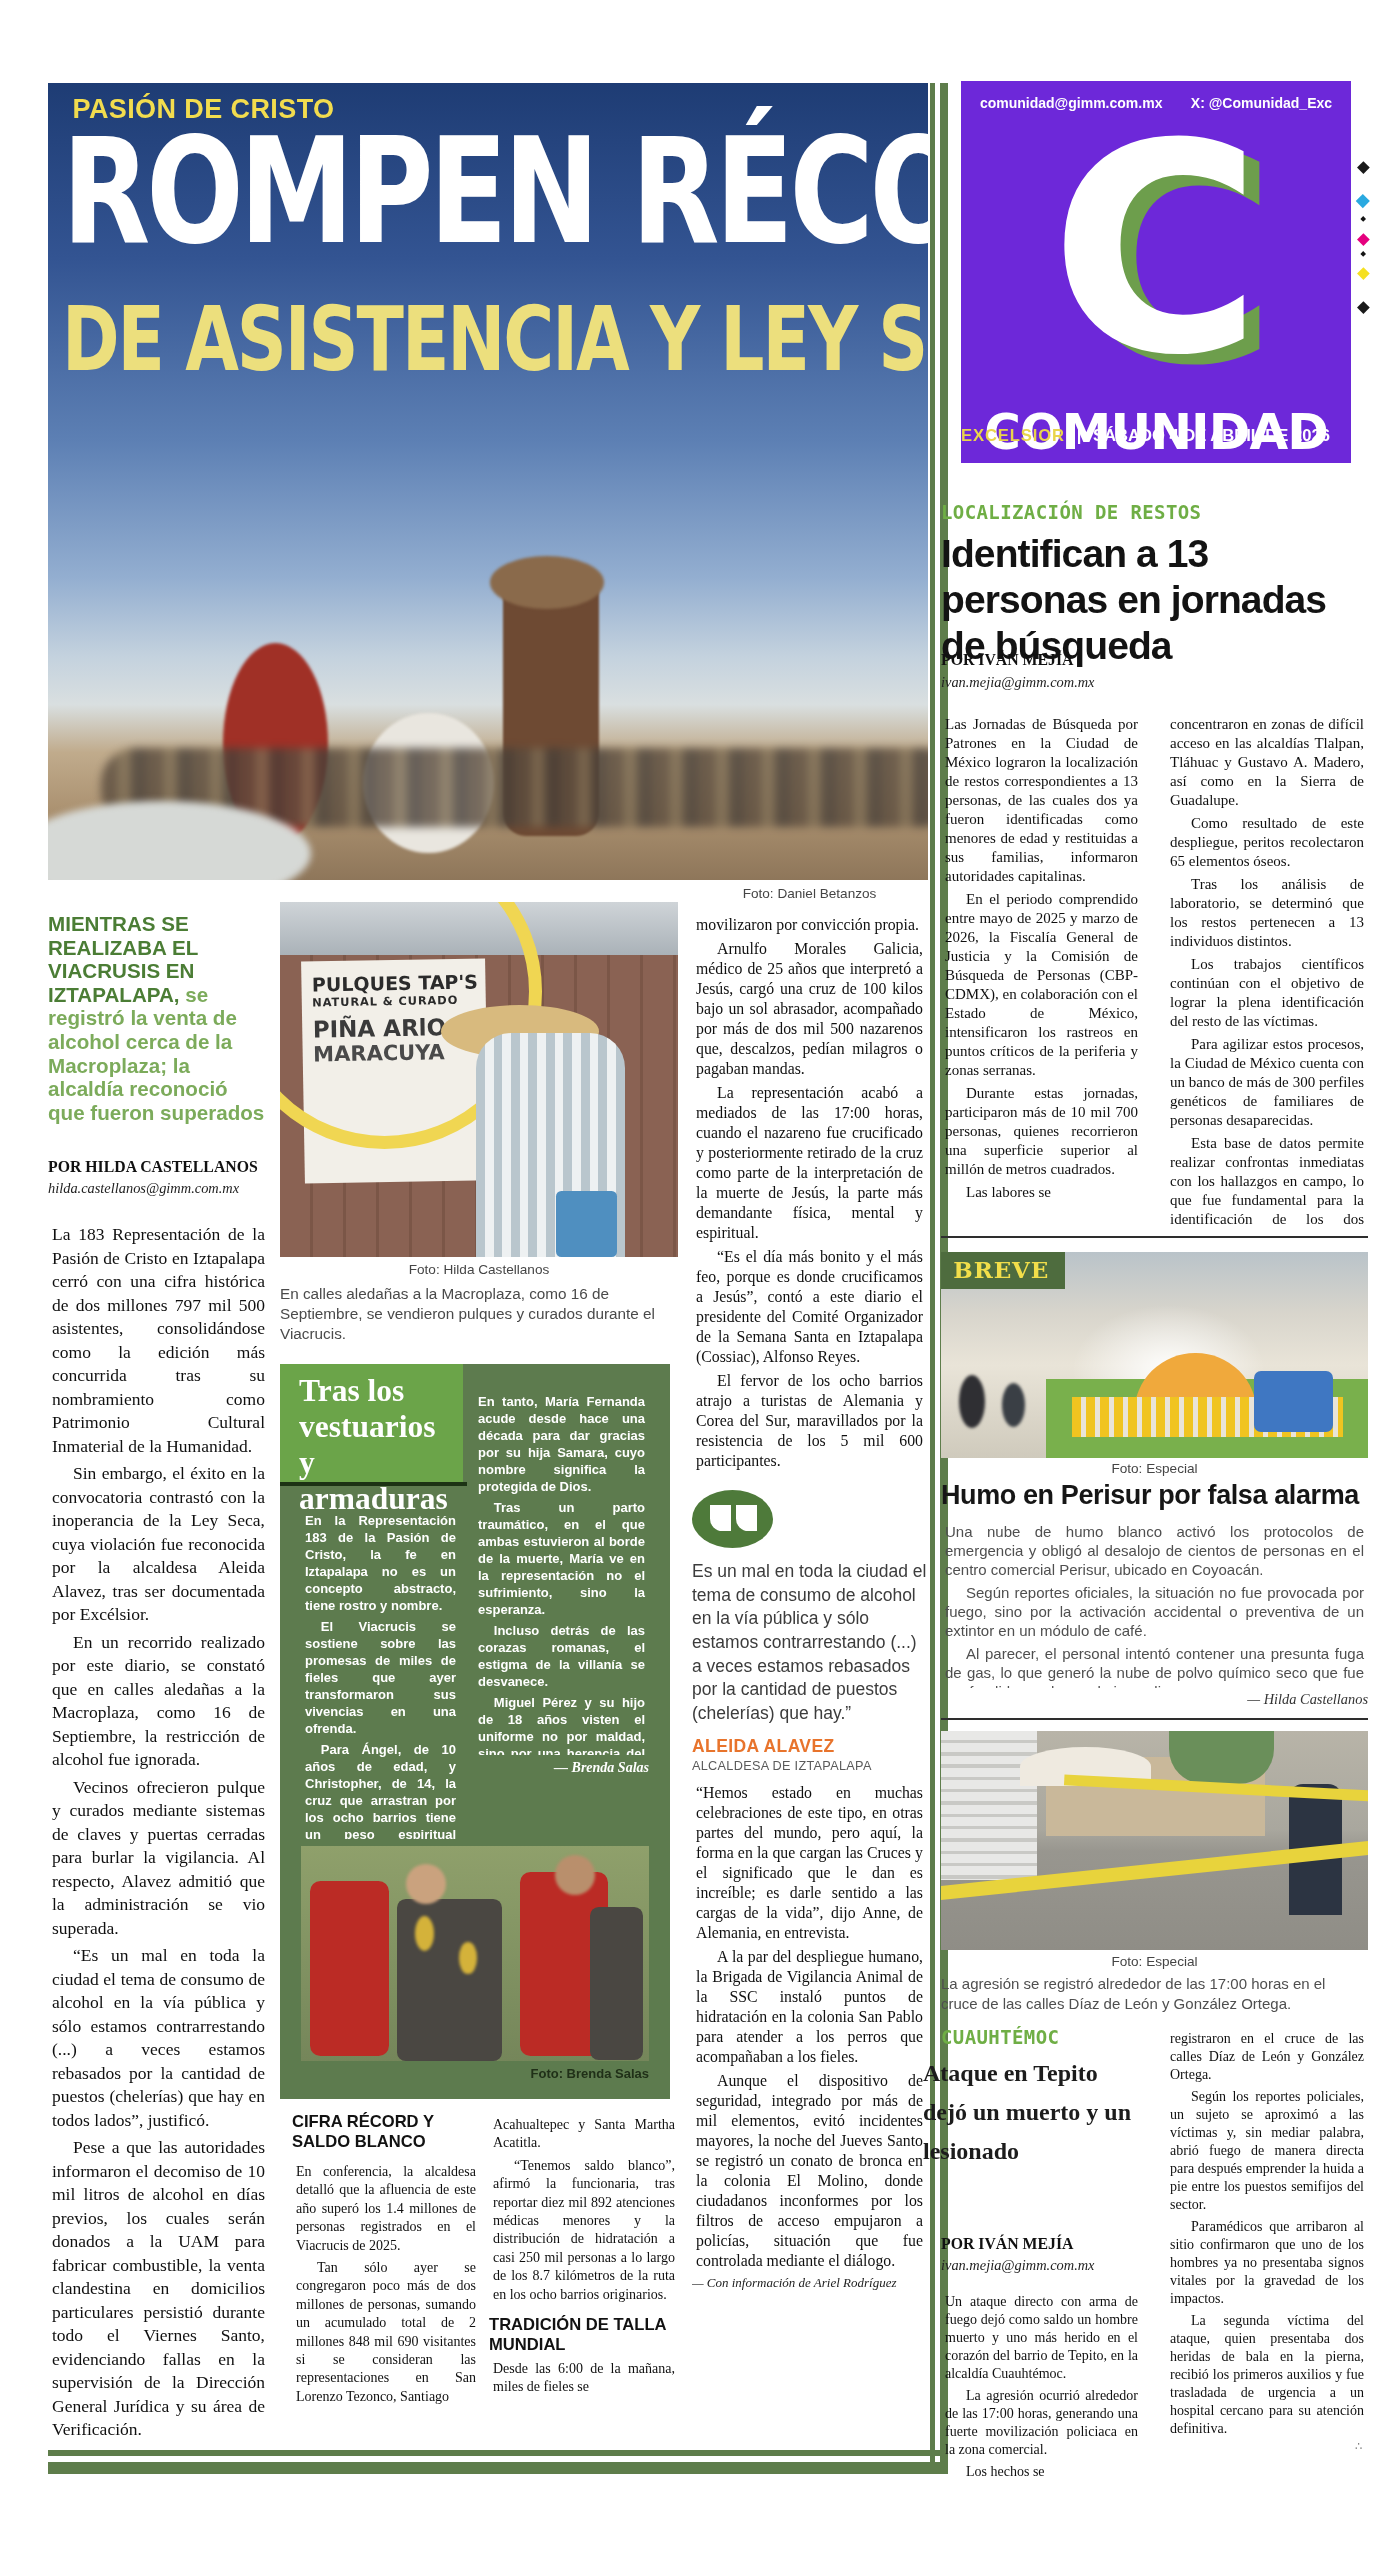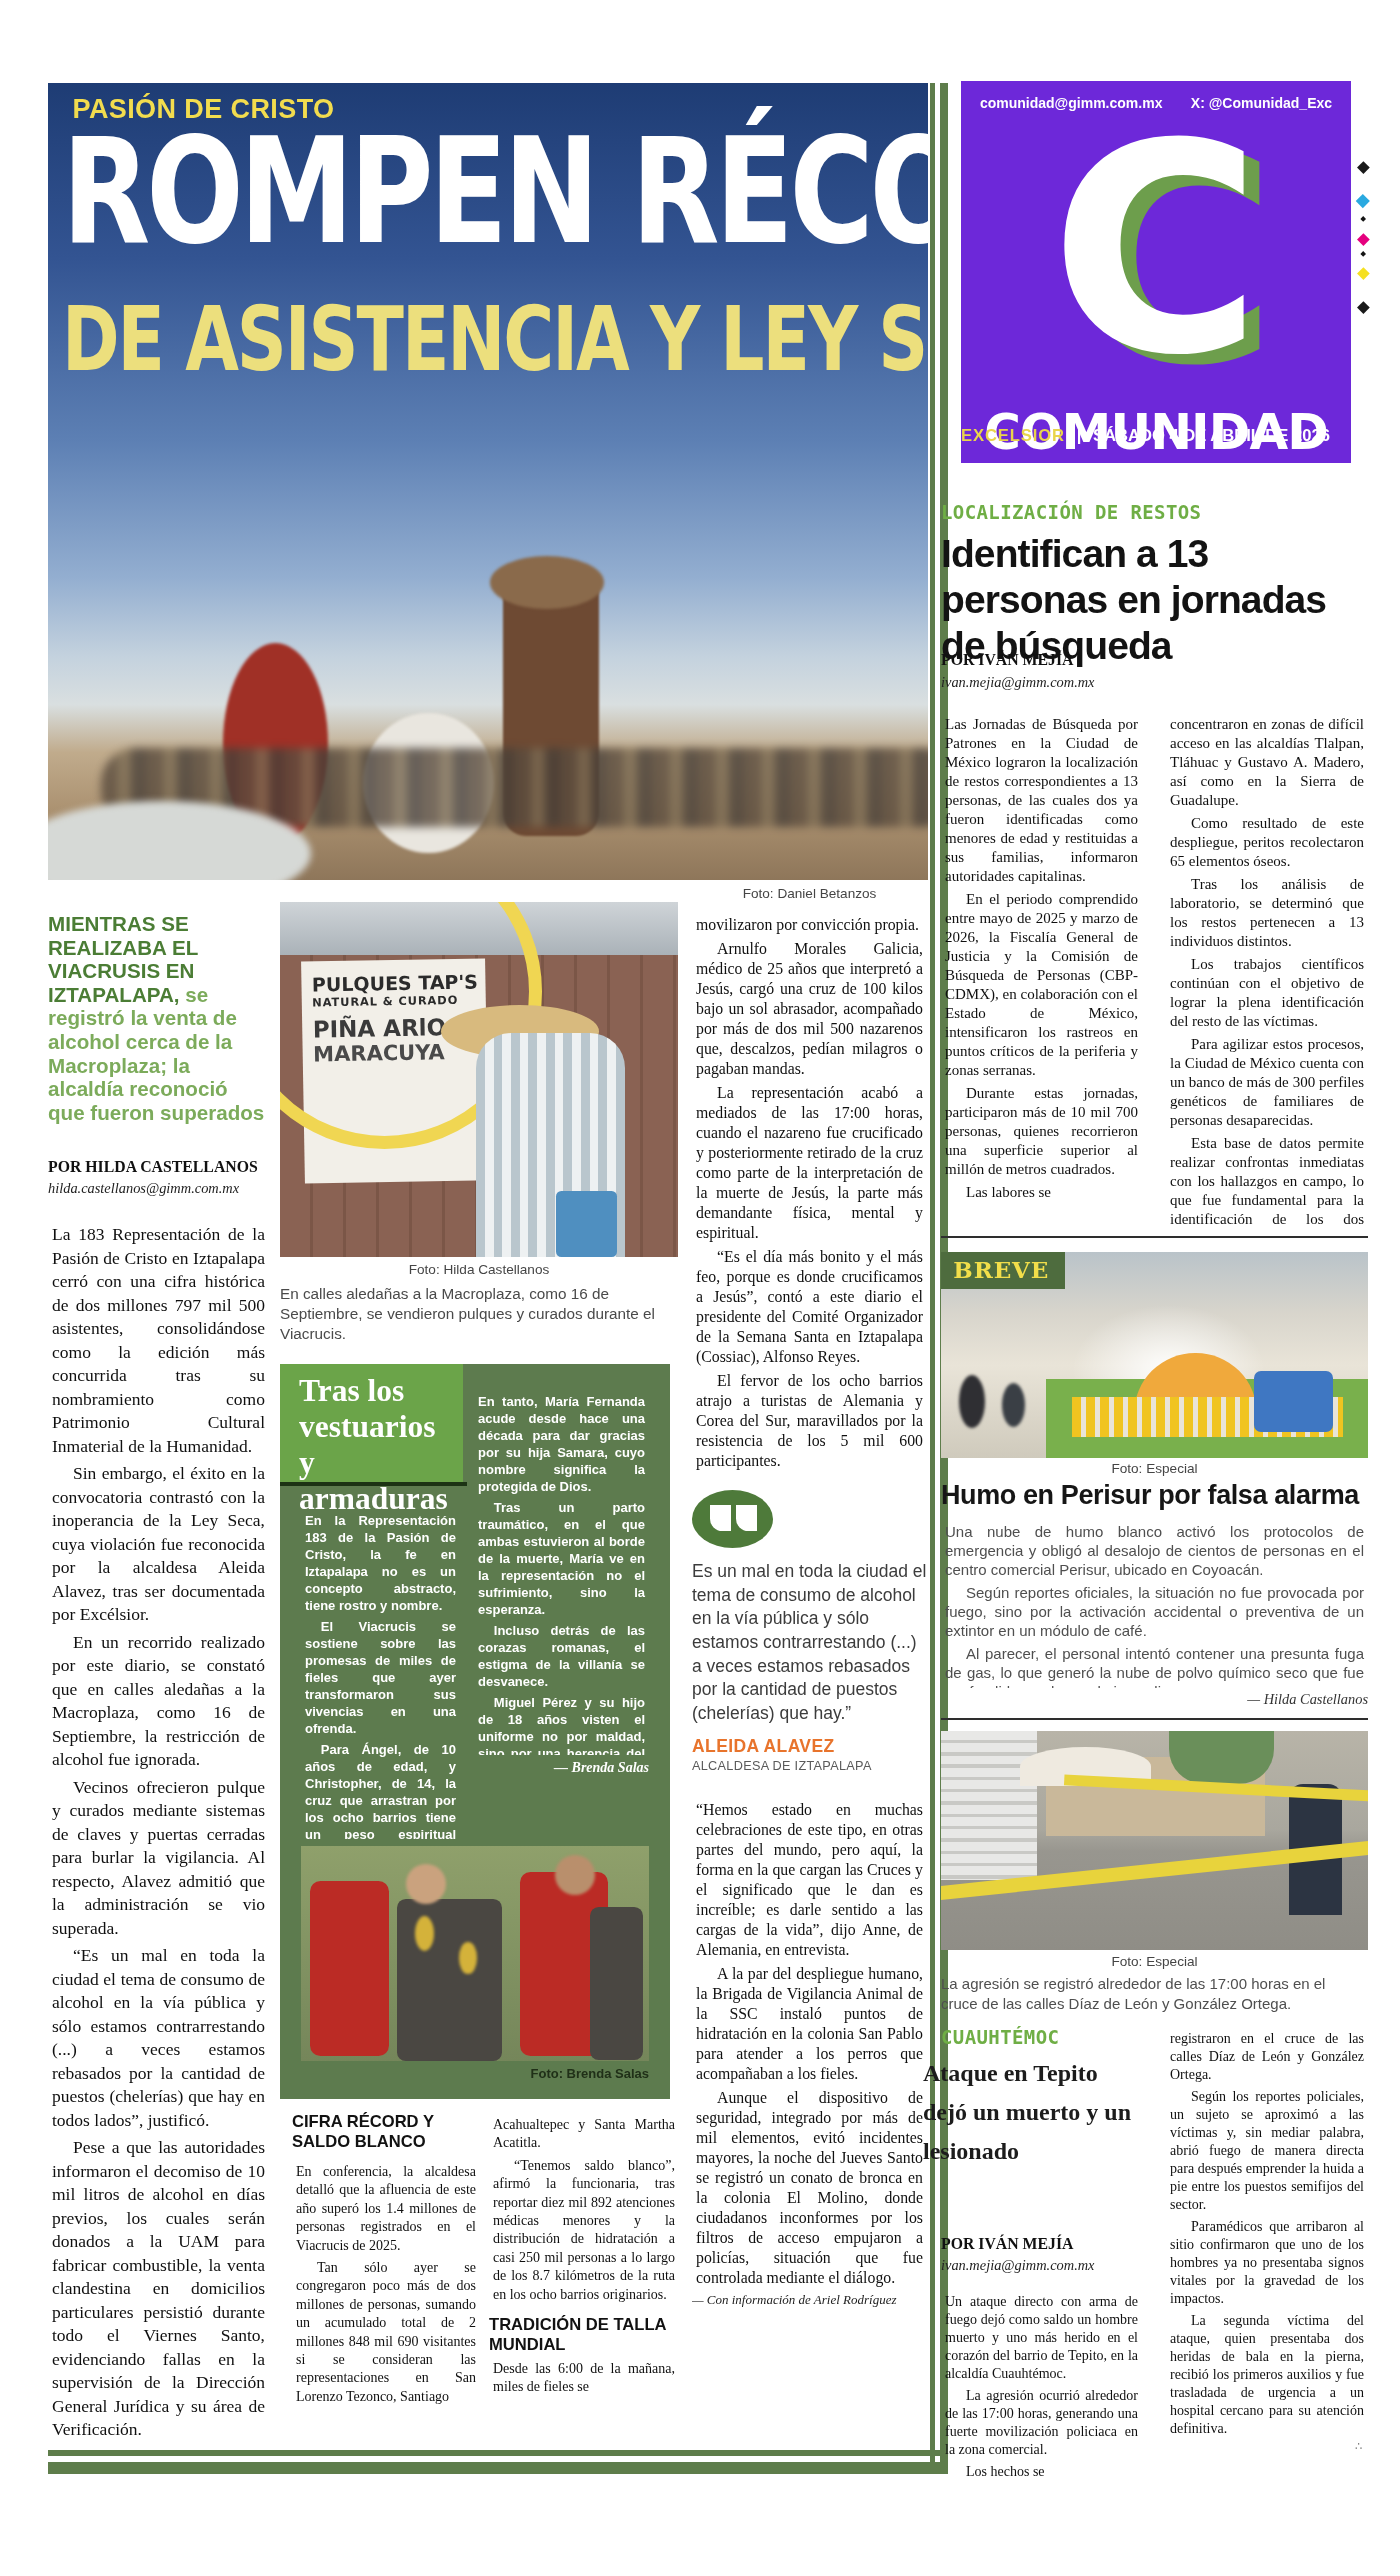--- a/index.html
+++ b/index.html
@@ -188,21 +188,21 @@
     </div>
 
     <div class="abs" style="left:692px;top:911px;width:235px;height:1532px;overflow:hidden">
       <div class="serif just ind" style="font-size:15.8px;line-height:20px;color:#101010">
         <p>movilizaron por convicción propia.</p>
         <p>Arnulfo Morales Galicia, médico de 25 años que interpretó a Jesús, cargó una cruz de 100 kilos bajo un sol abrasador, acompañado por más de dos mil 500 nazarenos que, descalzos, pedían milagros o pagaban mandas.</p>
         <p>La representación acabó a mediados de las 17:00 horas, cuando el nazareno fue crucificado y posteriormente retirado de la cruz como parte de la interpretación de la muerte de Jesús, la parte más demandante física, mental y espiritual.</p>
         <p>“Es el día más bonito y el más feo, porque es donde crucificamos a Jesús”, contó a este diario el presidente del Comité Organizador de la Semana Santa en Iztapalapa (Cossiac), Alfonso Reyes.</p>
         <p>El fervor de los ocho barrios atrajo a turistas de Alemania y Corea del Sur, maravillados por la resistencia de los 5 mil 600 participantes.</p>
       </div>
-      <div style="margin:19px 0 27px 0">
+      <div style="margin:19px 0 10px 0">
         <div class="qicon">
           <div class="qmark" style="left:17.5px"></div>
           <div class="qmark" style="left:44px"></div>
         </div>
         <div class="qtext" style="margin-top:12.3px">Es un mal en toda la ciudad el tema de consumo de alcohol en la vía pública y sólo estamos contrarrestando (...) a veces estamos rebasados por la cantidad de puestos (chelerías) que hay.”</div>
         <div class="qname" style="margin-top:10.5px">ALEIDA ALAVEZ</div>
         <div class="qrole" style="margin-top:1.8px">ALCALDESA DE IZTAPALAPA</div>
       </div>
       <div class="serif just ind" style="font-size:15.8px;line-height:20px;color:#101010">
         <p>“Hemos estado en muchas celebraciones de este tipo, en otras partes del mundo, pero aquí, la forma en la que cargan las Cruces y el significado que le dan es increíble; es darle sentido a las cargas de la vida”, dijo Anne, de Alemania, en entrevista.</p>

